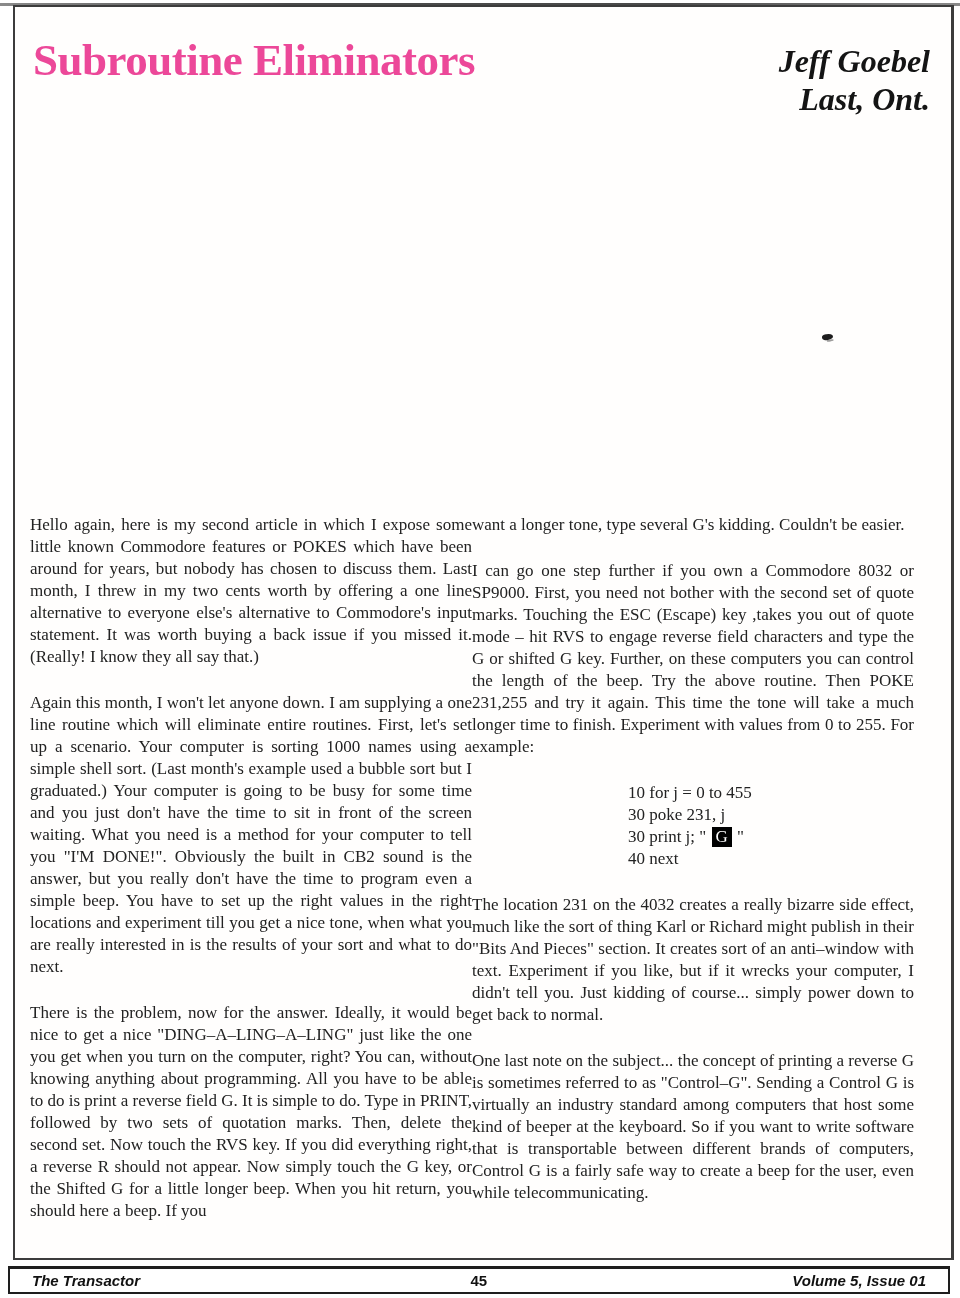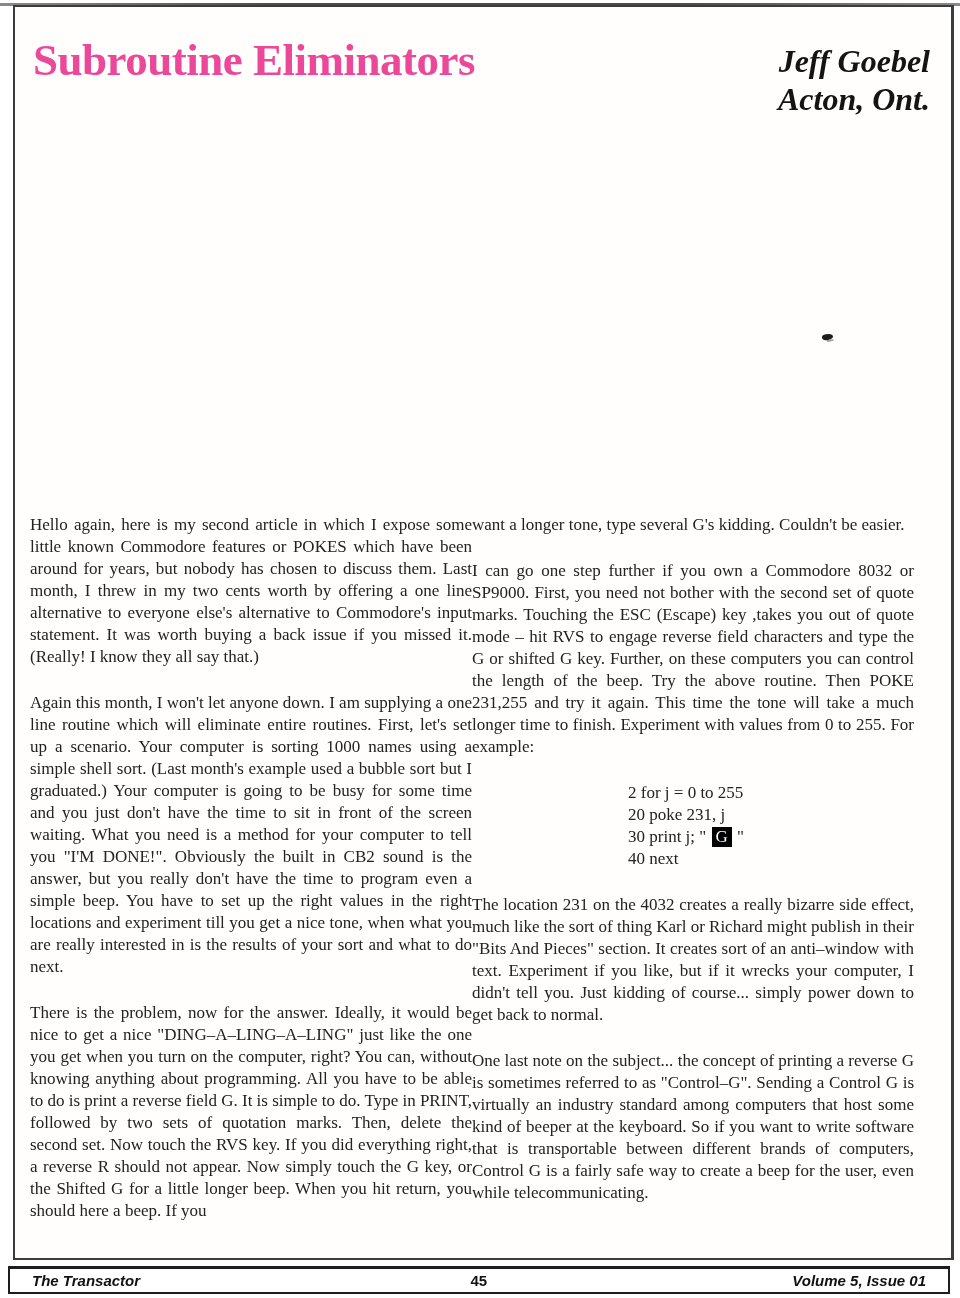--- a/index.html
+++ b/index.html
@@ -85,40 +85,40 @@
 <body>
 
 <div class="scan-top-edge"></div>
 
 <div class="page-frame"></div>
 
 <h1 class="page-title">Subroutine Eliminators</h1>
 
 <div class="byline">
   <div>Jeff Goebel</div>
-  <div>Acton, Ont.</div>
+  <div>Last, Ont.</div>
 </div>
 
 <div class="ink-smudge"></div>
 
 <div class="columns">
 
   <div class="col">
     <p>Hello again, here is my second article in which I expose some little known Commodore features or POKES which have been around for years, but nobody has chosen to discuss them. Last month, I threw in my two cents worth by offering a one line alternative to everyone else's alternative to Commodore's input statement. It was worth buying a back issue if you missed it. (Really! I know they all say that.)</p>
     <p>Again this month, I won't let anyone down. I am supplying a one line routine which will eliminate entire routines. First, let's set up a scenario. Your computer is sorting 1000 names using a simple shell sort. (Last month's example used a bubble sort but I graduated.) Your computer is going to be busy for some time and you just don't have the time to sit in front of the screen waiting. What you need is a method for your computer to tell you "I'M DONE!". Obviously the built in CB2 sound is the answer, but you really don't have the time to program even a simple beep. You have to set up the right values in the right locations and experiment till you get a nice tone, when what you are really interested in is the results of your sort and what to do next.</p>
     <p>There is the problem, now for the answer. Ideally, it would be nice to get a nice "DING–A–LING–A–LING" just like the one you get when you turn on the computer, right? You can, without knowing anything about programming. All you have to be able to do is print a reverse field G. It is simple to do. Type in PRINT, followed by two sets of quotation marks. Then, delete the second set. Now touch the RVS key. If you did everything right, a reverse R should not appear. Now simply touch the G key, or the Shifted G for a little longer beep. When you hit return, you should here a beep. If you</p>
   </div>
 
   <div class="col">
     <p>want a longer tone, type several G's kidding. Couldn't be easier.</p>
     <p>I can go one step further if you own a Commodore 8032 or SP9000. First, you need not bother with the second set of quote marks. Touching the ESC (Escape) key ,takes you out of quote mode – hit RVS to engage reverse field characters and type the G or shifted G key. Further, on these computers you can control the length of the beep. Try the above routine. Then POKE 231,255 and try it again. This time the tone will take a much longer time to finish. Experiment with values from 0 to 255. For example:</p>
 
     <div class="code-block">
-      <div class="code-line">2 for j = 0 to 255</div>
-      <div class="code-line">20 poke 231, j</div>
+      <div class="code-line">10 for j = 0 to 455</div>
+      <div class="code-line">30 poke 231, j</div>
       <div class="code-line"><span>30 print j; " </span><span class="rev-char">G</span><span> "</span></div>
       <div class="code-line">40 next</div>
     </div>
 
     <p>The location 231 on the 4032 creates a really bizarre side effect, much like the sort of thing Karl or Richard might publish in their "Bits And Pieces" section. It creates sort of an anti–window with text. Experiment if you like, but if it wrecks your computer, I didn't tell you. Just kidding of course... simply power down to get back to normal.</p>
     <p>One last note on the subject... the concept of printing a reverse G is sometimes referred to as "Control–G". Sending a Control G is virtually an industry standard among computers that host some kind of beeper at the keyboard. So if you want to write software that is transportable between different brands of computers, Control G is a fairly safe way to create a beep for the user, even while telecommunicating.</p>
   </div>
 
 </div>
 

